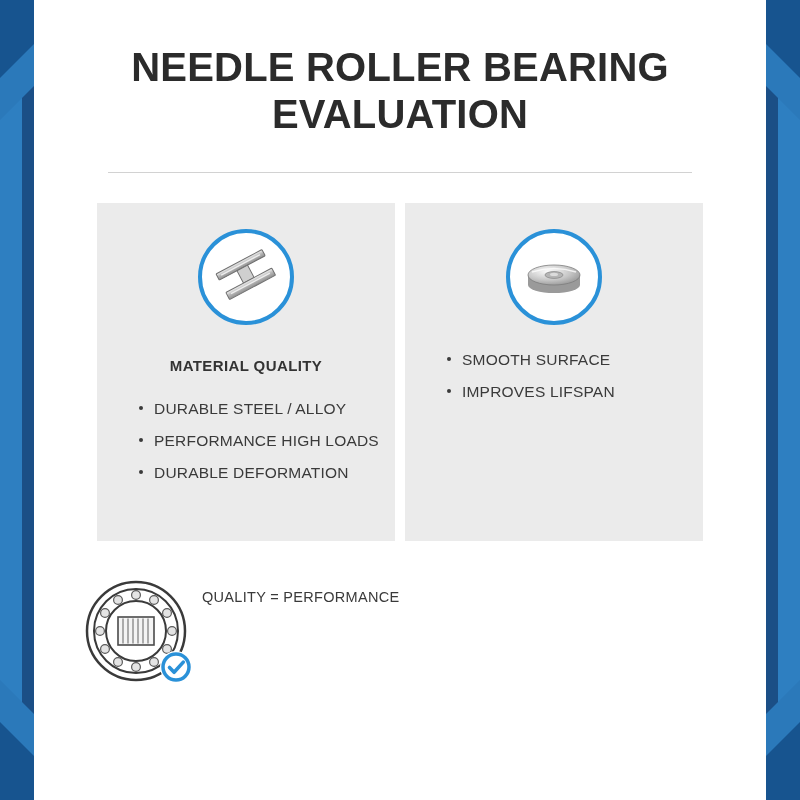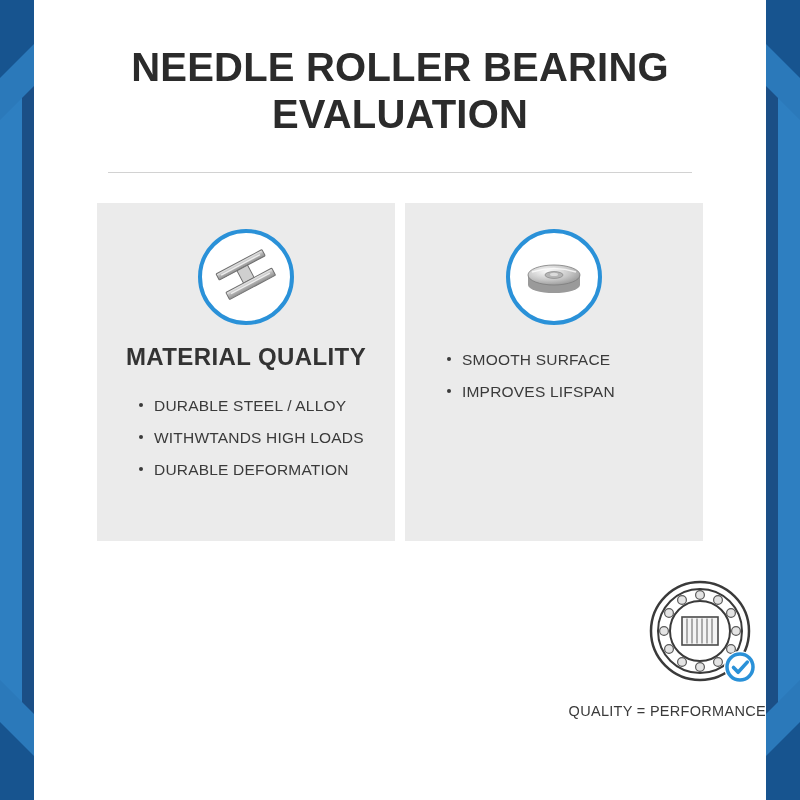--- a/index.html
+++ b/index.html
@@ -150,22 +150,22 @@
     border-radius: 50%;
     background: #ffffff;
     border: 4px solid #2a91d8;
     display: flex;
     align-items: center;
     justify-content: center;
     box-sizing: border-box;
   }
 
   .card-title {
-    margin-top: 18px;
-    font-size: 24px;
+    margin-top: 32px;
+    font-size: 15px;
     font-weight: bold;
     color: #333333;
     letter-spacing: 0.4px;
     text-align: center;
   }
 
   .bullets {
     margin: 26px 0 0 0;
     padding: 0;
     list-style: none;
@@ -189,22 +189,23 @@
     top: 6px;
     width: 4px;
     height: 4px;
     border-radius: 50%;
     background: #3a3a3a;
   }
 
   .footer {
     margin-top: 38px;
     display: flex;
-    flex-direction: column;
-    align-items: flex-end;
+    flex-direction: row;
+    align-items: flex-start;
+    margin-left: 44px;
   }
   .footer-caption {
     margin-top: 10px;
     font-size: 14.5px;
     color: #3a3a3a;
     letter-spacing: 0.3px;
   }
 </style>
 </head>
 <body>
@@ -251,21 +252,21 @@
                 <rect x="6" y="38" width="52" height="8" rx="1" fill="url(#railGrad)" stroke="#6f6f6f" stroke-width="1"></rect>
                 <line x1="10" y1="20.5" x2="54" y2="20.5" stroke="#ededed" stroke-width="1.4"></line>
                 <line x1="10" y1="41.5" x2="54" y2="41.5" stroke="#ededed" stroke-width="1.4"></line>
               </g>
             </svg>
           </span>
         </div>
         <div class="card-title">MATERIAL QUALITY</div>
         <ul class="bullets">
           <li>DURABLE STEEL / ALLOY</li>
-          <li>WITHWTANDS HIGH LOADS</li>
+          <li>PERFORMANCE HIGH LOADS</li>
           <li>DURABLE DEFORMATION</li>
         </ul>
       </div>
 
       <div class="card">
         <div class="icon-circle">
           <span>
             <svg width="64" height="64" viewBox="0 0 64 64">
               <defs>
                 <radialGradient id="discGrad" cx="0.38" cy="0.32" r="0.8">

